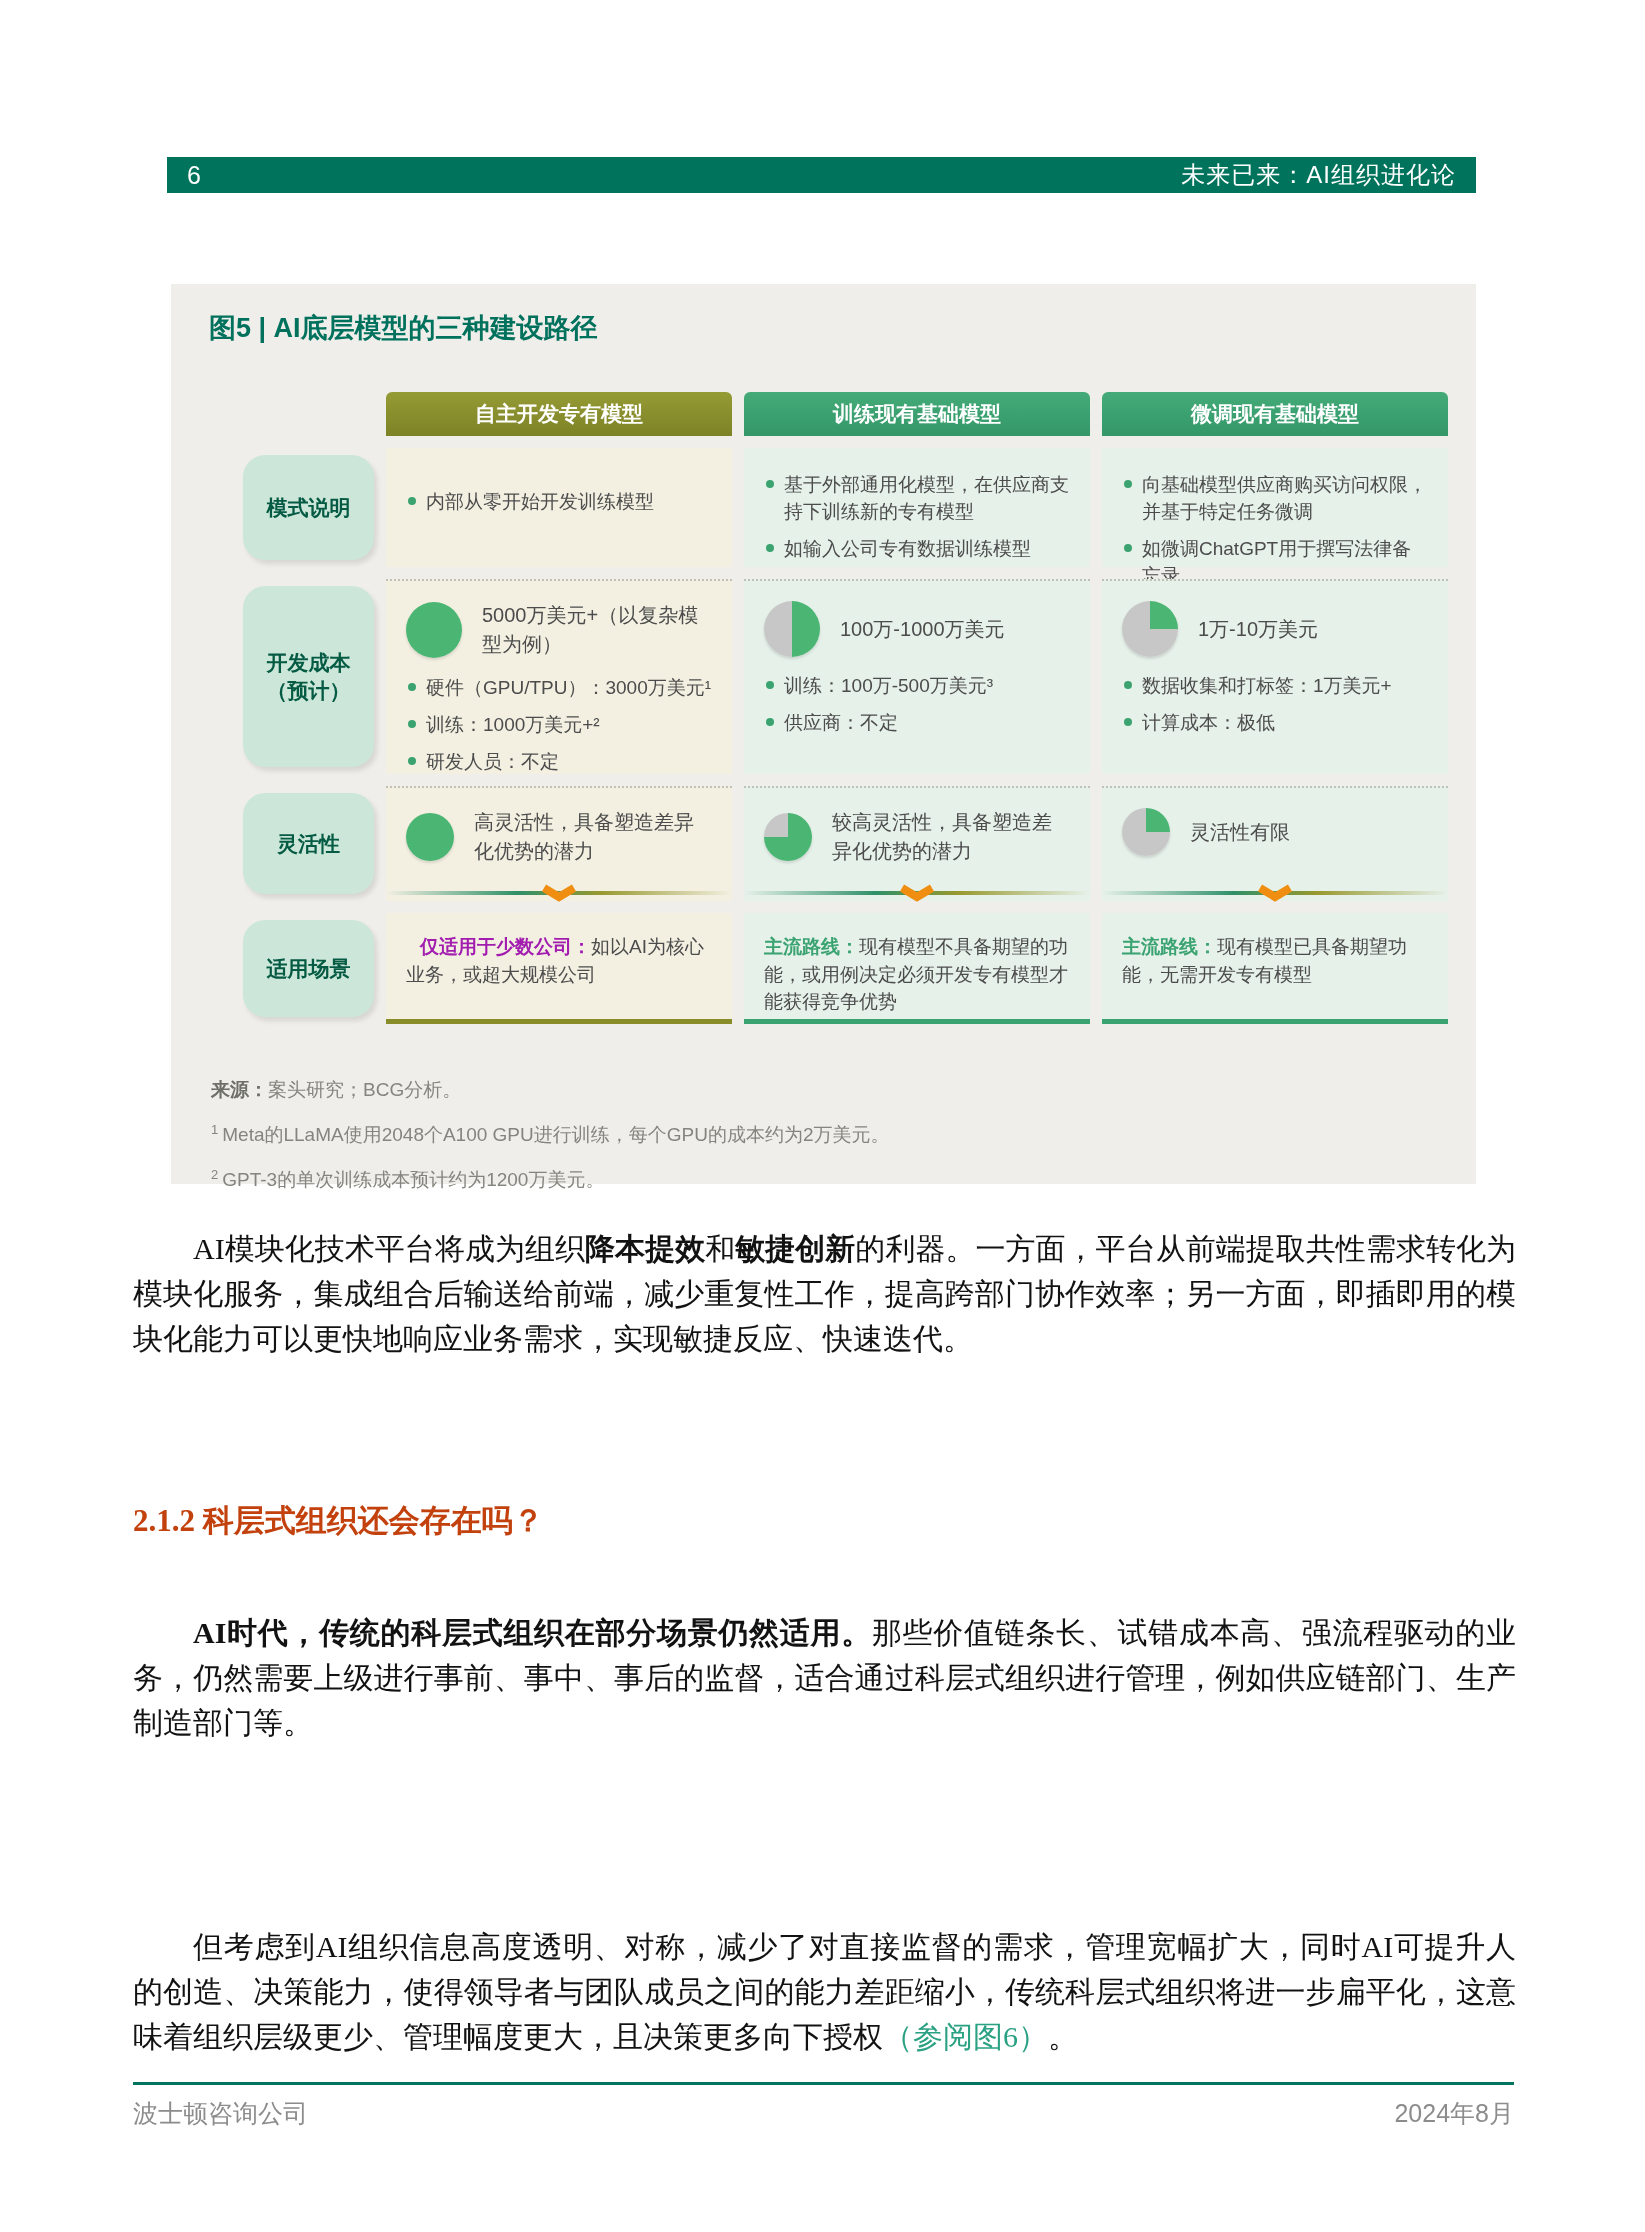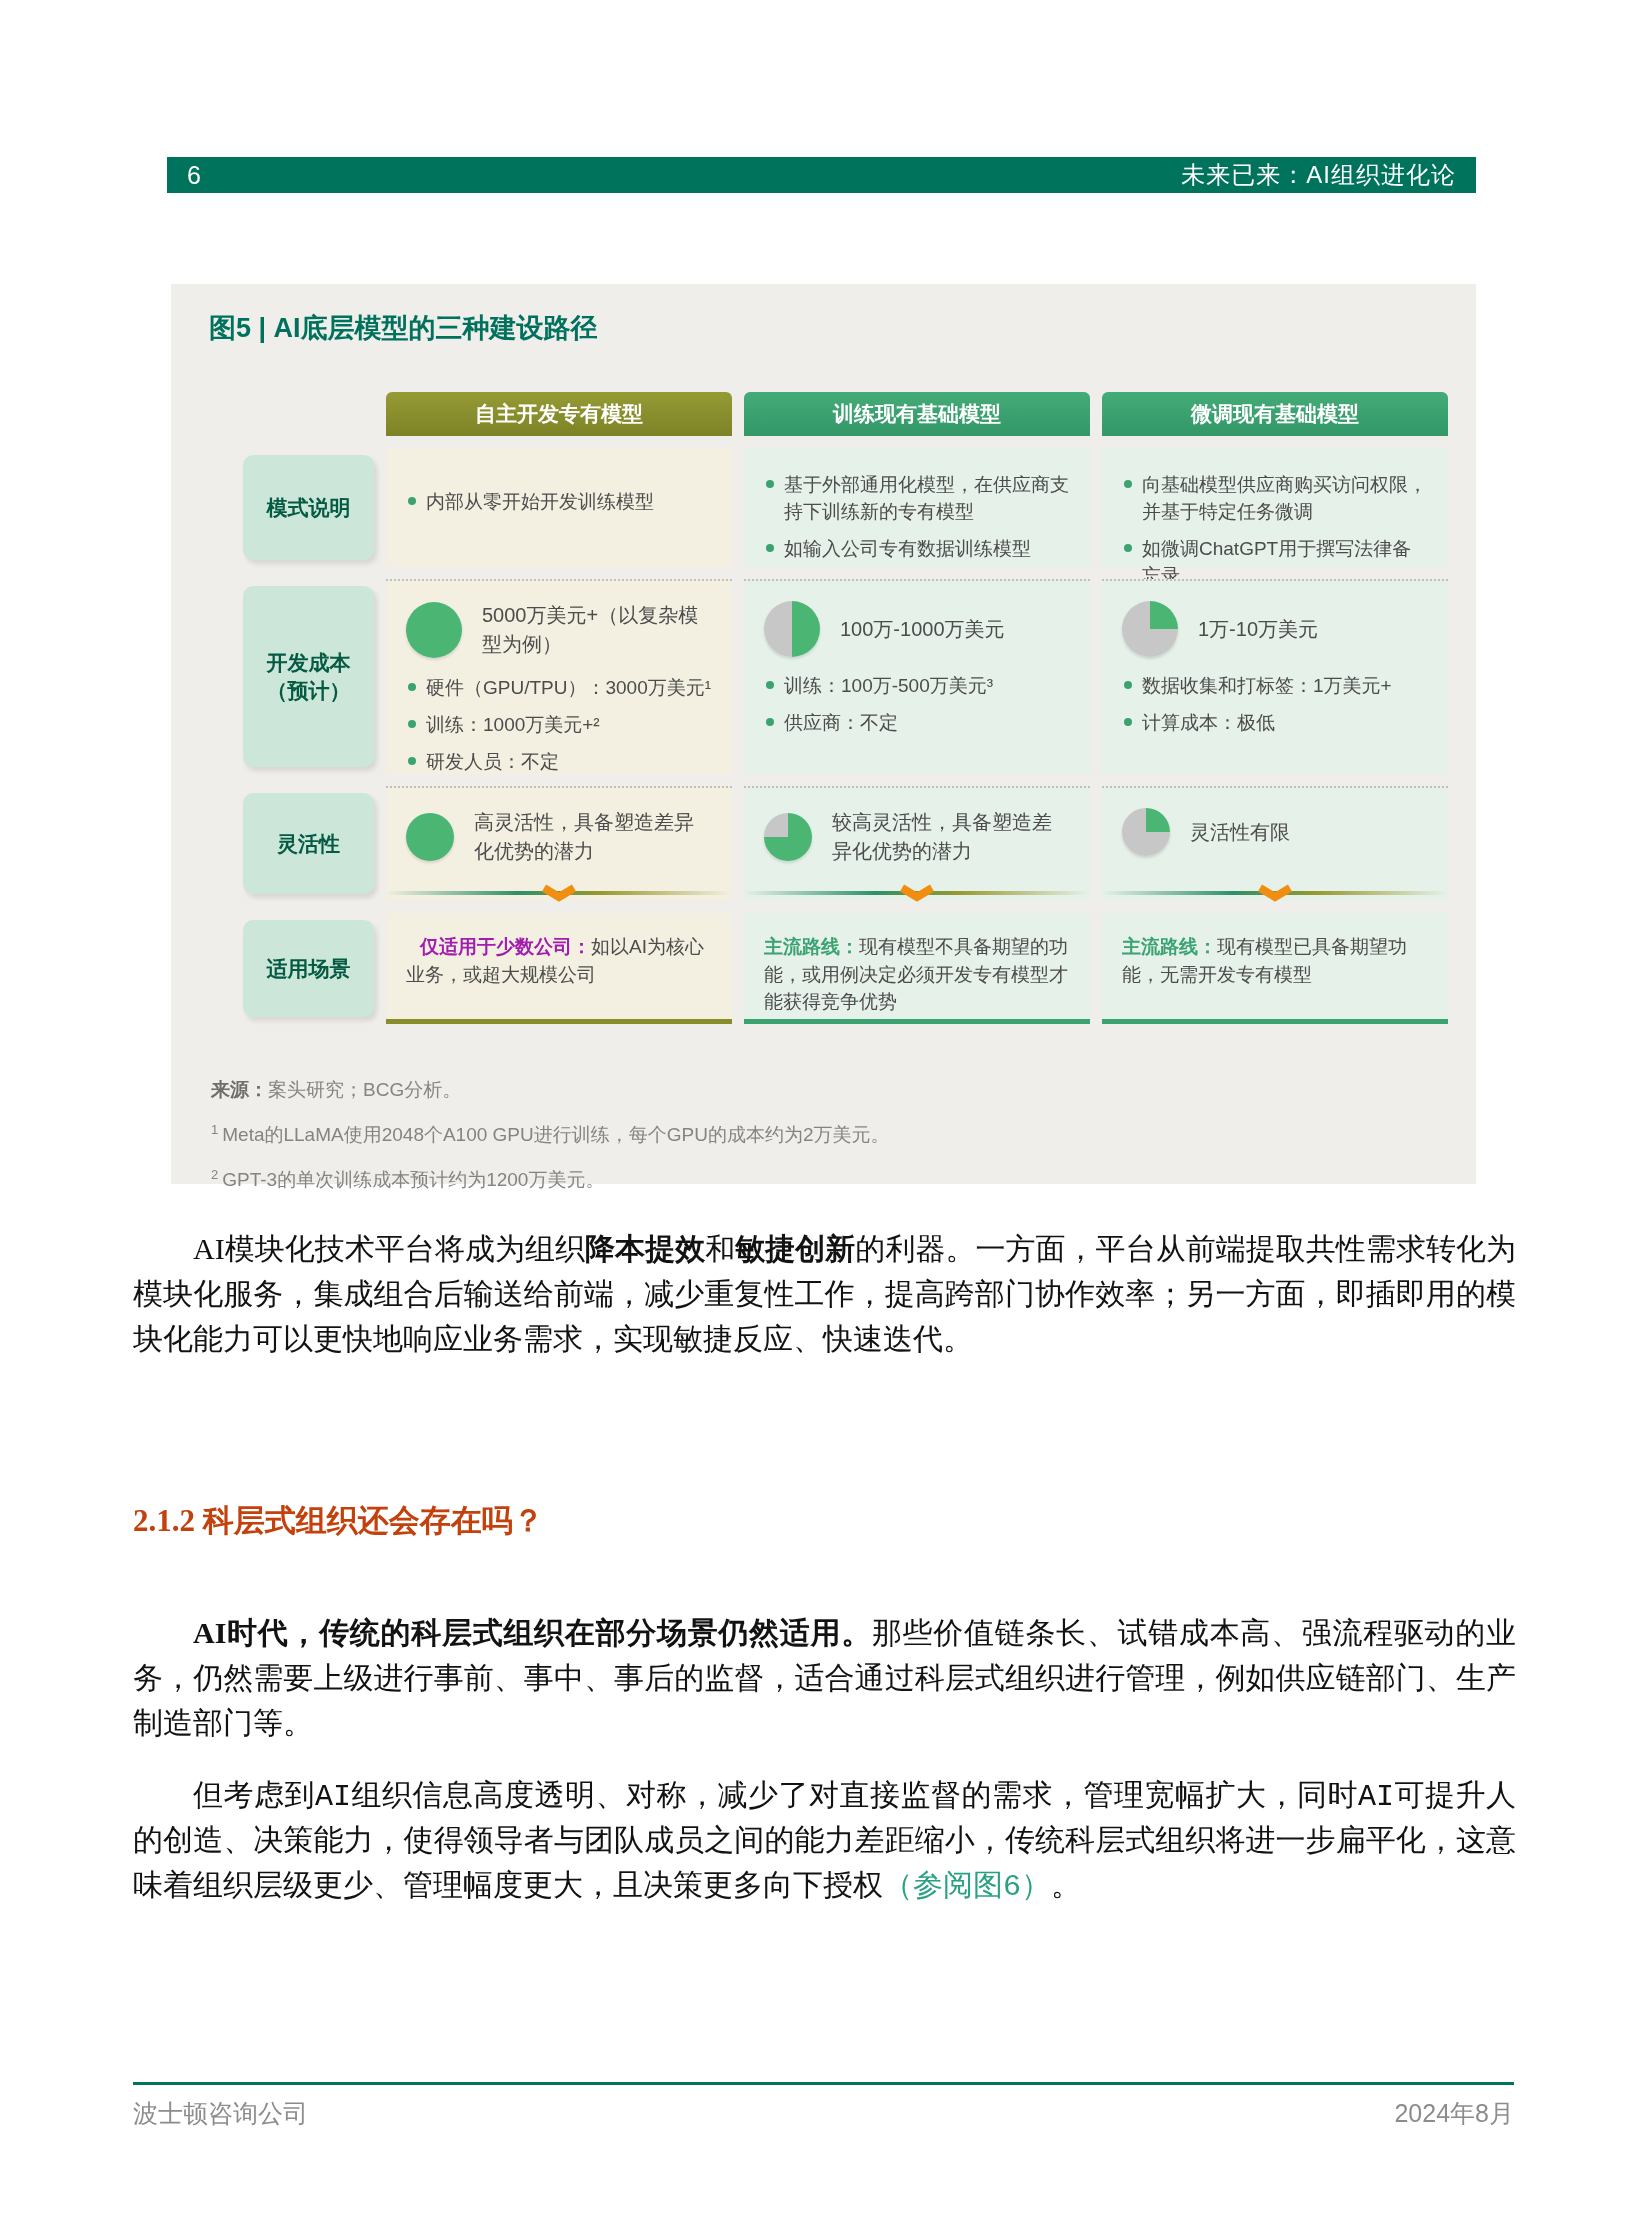--- a/index.html
+++ b/index.html
@@ -22,21 +22,21 @@
 
   .ftable{display:grid;grid-template-columns:131px 1fr 1fr 1fr;
           grid-template-rows:44px 119px 195px 115px 111px;
           column-gap:12px;row-gap:0;margin:46px 28px 0 72px;gap:12px;}
 
   .chead{display:flex;align-items:center;justify-content:center;color:#fff;
          font-weight:bold;font-size:21px;border-radius:6px 6px 0 0;}
   .chead.c1{background:linear-gradient(180deg,#959b34,#7d8226);}
   .chead.c2,.chead.c3{background:linear-gradient(180deg,#44ab78,#339768);}
 
-  .rlabel{background:#cce7d9;border-radius:10px;margin:7px 0;
+  .rlabel{background:#cce7d9;border-radius:22px;margin:7px 0;
           display:flex;align-items:center;justify-content:center;text-align:center;
           color:#045a43;font-weight:bold;font-size:21px;line-height:1.3;
           white-space:pre-line;box-shadow:3px 4px 5px rgba(0,0,0,0.10);}
 
   .cell{box-sizing:border-box;padding:0 20px;position:relative;font-size:19px;color:#4c4c4c;}
   .cell.c1{background:#f3f0e2;}
   .cell.c2,.cell.c3{background:#e6f1ea;}
   .cell.r2,.cell.r3{border-top:2px dotted #c0c0b6;}
   .cell.r4{border-bottom:5px solid;}
   .cell.c1.r4{border-bottom-color:#888d2a;}
@@ -74,21 +74,21 @@
 
   
   .bodyp{position:absolute;left:133px;width:1383px;margin:0;font-size:30px;
          line-height:45px;text-align:justify;text-justify:inter-character;
          text-indent:2em;color:#121212;}
   .bodyp b{font-weight:bold;}
   .p1{top:1226px;}
   .h212{position:absolute;left:133px;top:1500px;margin:0;font-size:31px;
         font-weight:bold;color:#c2410c;}
   .p2{top:1610px;}
-  .p3{top:1775px;font-family:Liberation Mono, monospace;}
+  .p3{top:1924px;}
   .figref{color:#2ba183;cursor:pointer;}
 
   
   .footer-line{position:absolute;top:2082px;left:133px;width:1381px;height:3px;background:#00745e;}
   .footer-row{position:absolute;top:2097px;left:133px;width:1381px;display:flex;
               justify-content:space-between;font-family:"Liberation Sans", sans-serif;
               font-size:25px;color:#8c8c8c;}
 </style>
 </head>
 <body>

